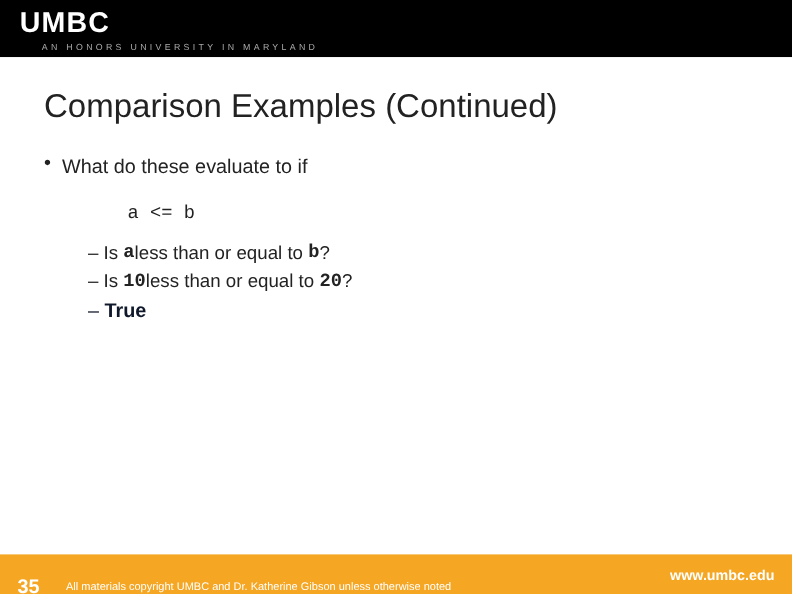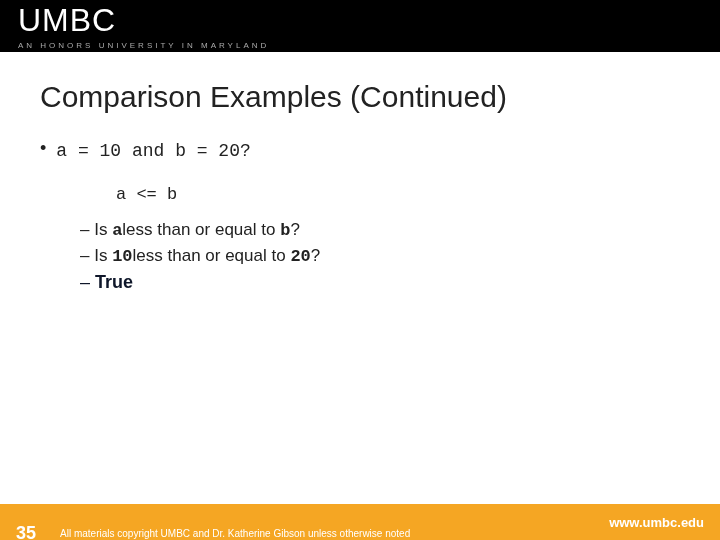--- a/index.html
+++ b/index.html
@@ -16,32 +16,33 @@
       background: #000000;
       width: 100%;
       height: 52px;
       display: flex;
       align-items: center;
       padding: 0 18px;
     }
 
     .logo-text {
       color: #ffffff;
-      font-size: 32px;
-      font-weight: 400;
+      font-size: 26px;
+      font-weight: 700;
       letter-spacing: 1px;
       font-family: 'Arial Black', Arial, sans-serif;
     }
 
     .tagline {
       color: #aaaaaa;
       font-size: 8px;
       letter-spacing: 3px;
       margin-top: 2px;
       text-transform: uppercase;
+      margin-left: 20px;
     }
 
     .logo-block {
       display: flex;
       flex-direction: column;
     }
 
     
     .main-content {
       padding: 28px 16px 0 40px;
@@ -163,21 +164,21 @@
 </div>
 
 <div class="main-content">
 
   <div class="page-title">Comparison Examples (Continued)</div>
 
   <div class="bullet-section">
     <div class="bullet-item">
       <span class="bullet-dot">•</span>
       <div>
-        <div class="bullet-text code-line">a  =  10  and  b  =  20?</div>
+        <div class="bullet-text">What do these evaluate to if</div>
       </div>
     </div>
   </div>
 
   <div class="code-block">
     <div class="code-line">a  &lt;=  b</div>
   </div>
 
   <div class="dash-item">
     <span>– Is</span>&nbsp;

